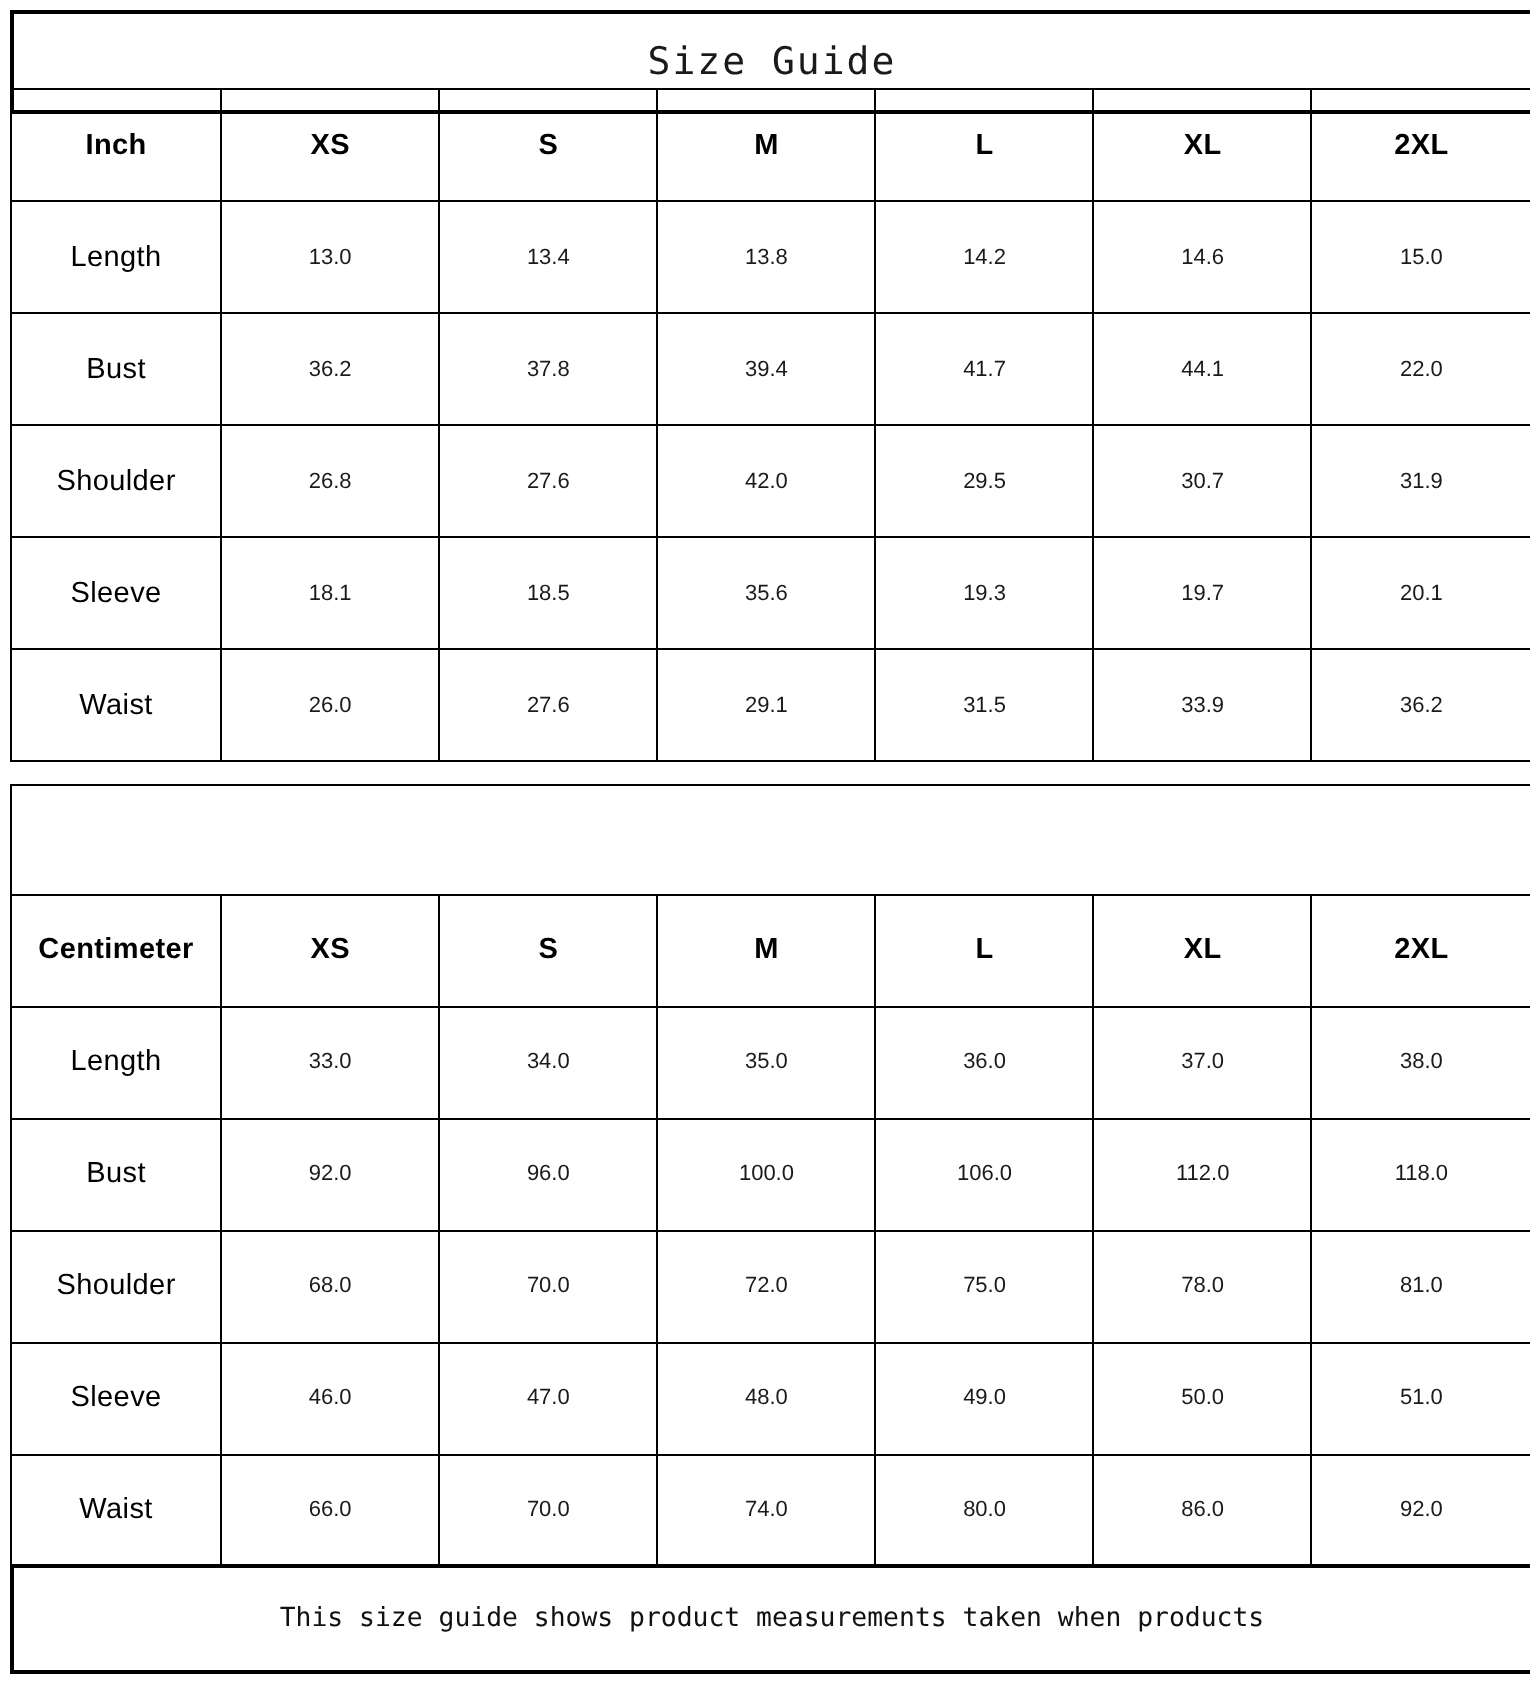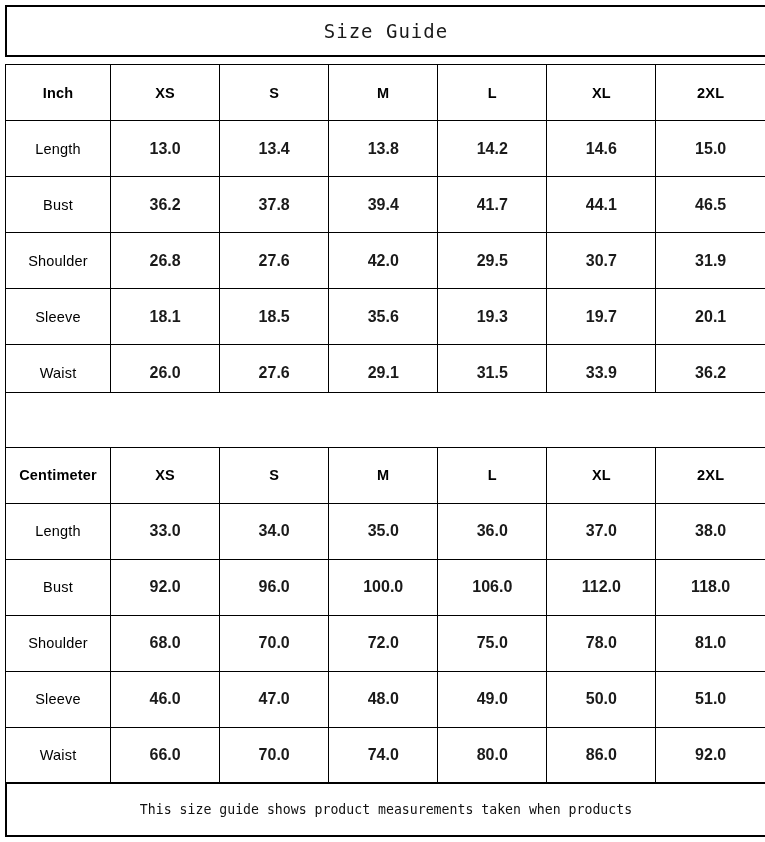--- a/index.html
+++ b/index.html
@@ -81,22 +81,22 @@
     font-size: 14.5px;
   }
   .lbl-cell {
     height: 56px;
     font-size: 14.5px;
     font-weight: normal;
     letter-spacing: 0.2px;
   }
   .val-cell {
     height: 56px;
-    font-size: 16px;
-    font-weight: bold;
+    font-size: 11px;
+    font-weight: normal;
     color: #1a1a1a;
   }
 
   
   .spacer-row {
     position: absolute;
     left: 5px;
     width: 760px;
     height: 56px;
     border-top: 1.6px solid #000;
@@ -128,21 +128,21 @@
 </style>
 </head>
 <body>
 
 <div class="size-guide-root">
 
   <div class="title-row">
     <div class="title-text">Size Guide</div>
   </div>
 
-  <table class="grid-table" id="inch-table" style="top:64px;">
+  <table class="grid-table" id="inch-table" style="top:44px;">
     <tbody id="inch-body">
         <tr>
           <th class="hdr-cell label-hdr col-label">Inch</th>
           <th class="hdr-cell col-size">XS</th>
           <th class="hdr-cell col-size">S</th>
           <th class="hdr-cell col-size">M</th>
           <th class="hdr-cell col-size">L</th>
           <th class="hdr-cell col-size">XL</th>
           <th class="hdr-cell col-size">2XL</th>
         </tr>
@@ -155,21 +155,21 @@
           <td class="val-cell col-size">14.6</td>
           <td class="val-cell col-size">15.0</td>
         </tr>
         <tr>
           <td class="lbl-cell col-label">Bust</td>
           <td class="val-cell col-size">36.2</td>
           <td class="val-cell col-size">37.8</td>
           <td class="val-cell col-size">39.4</td>
           <td class="val-cell col-size">41.7</td>
           <td class="val-cell col-size">44.1</td>
-          <td class="val-cell col-size">46.5</td>
+          <td class="val-cell col-size">22.0</td>
         </tr>
         <tr>
           <td class="lbl-cell col-label">Shoulder</td>
           <td class="val-cell col-size">26.8</td>
           <td class="val-cell col-size">27.6</td>
           <td class="val-cell col-size">42.0</td>
           <td class="val-cell col-size">29.5</td>
           <td class="val-cell col-size">30.7</td>
           <td class="val-cell col-size">31.9</td>
         </tr>

